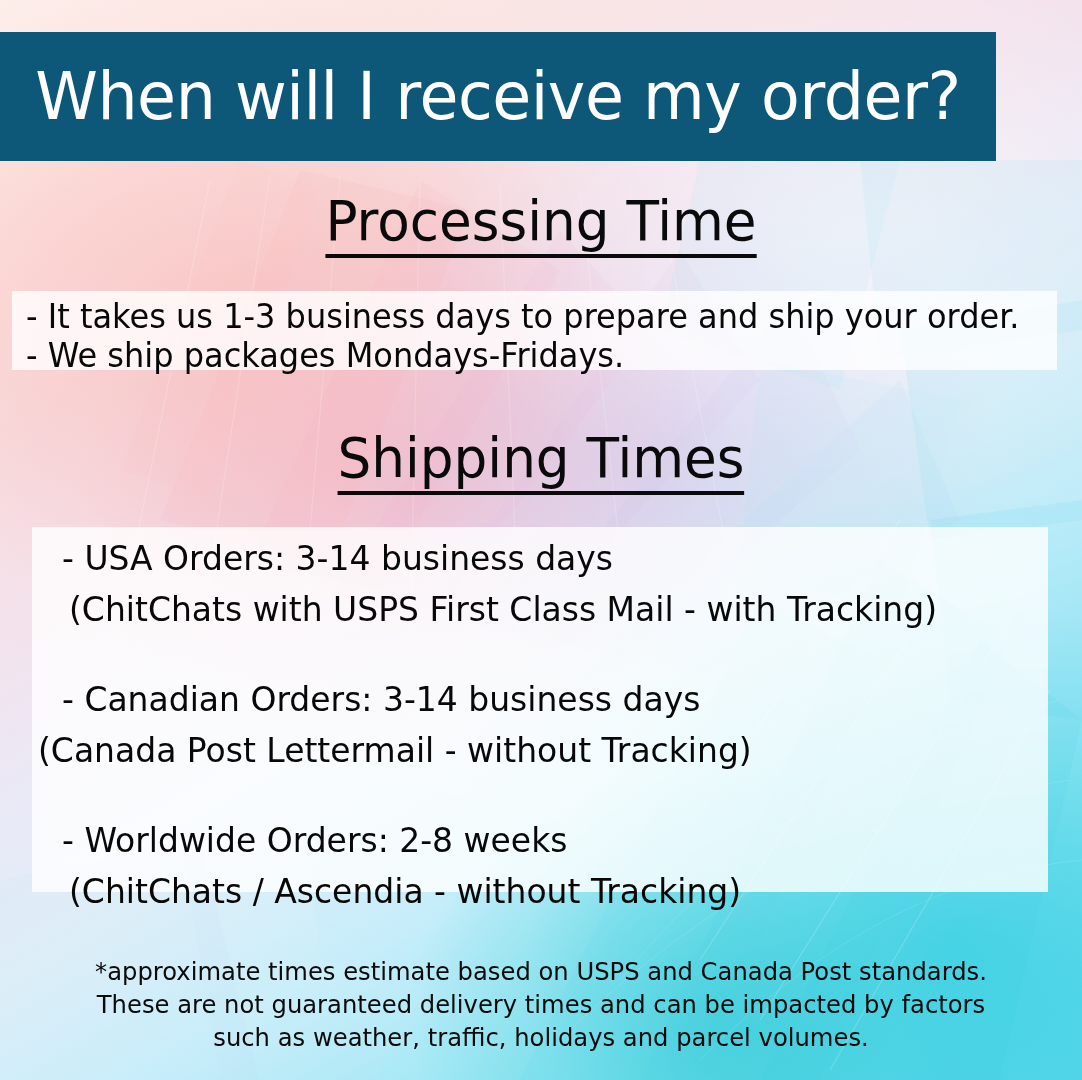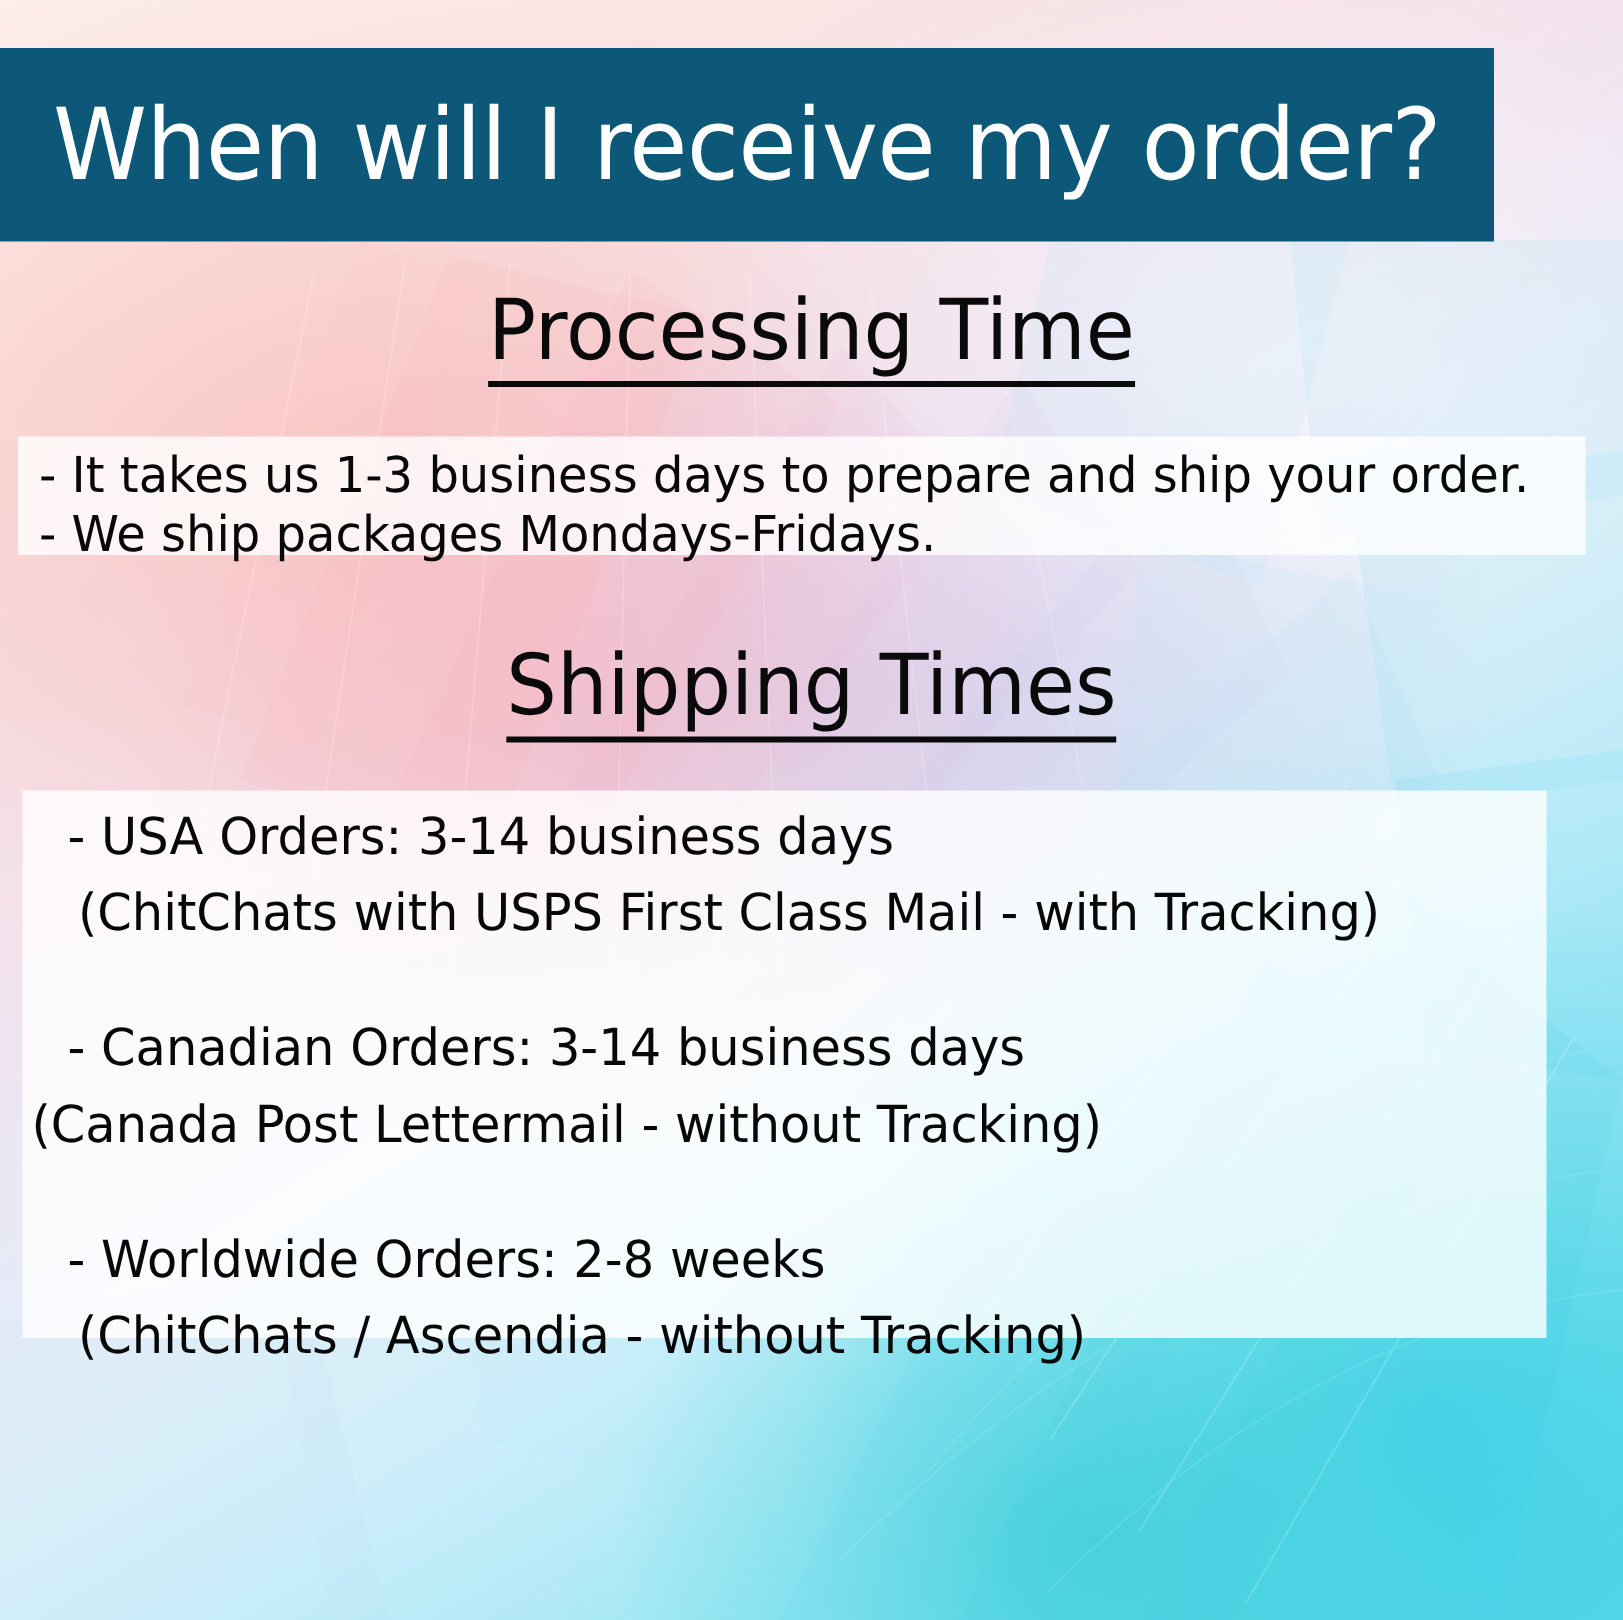--- a/index.html
+++ b/index.html
@@ -153,21 +153,21 @@
     background: rgba(255,255,255,0.80);
   }
 
   #panel-processing {
     left: 12px;
     top: 291px;
     width: 1045px;
     height: 79px;
   }
   #panel-shipping {
-    left: 15px;
+    left: 32px;
     top: 527px;
     width: 1016px;
     height: 365px;
   }
 
   .body-line {
     color: #080808;
     font-family: "DejaVu Sans", sans-serif;
     font-weight: 400;
     line-height: 1.0;
@@ -321,14 +321,19 @@
       <div class="ship-line ship-line-sub">(Canada Post Lettermail - without Tracking)</div>
     </div>
 
     <div class="ship-block" id="ship-block-2">
       <div class="ship-line ship-line-main">- Worldwide Orders: 2-8 weeks</div>
       <div class="ship-line ship-line-sub">(ChitChats / Ascendia - without Tracking)</div>
     </div>
 
   </div>
 
+  <div id="footer-note">
+    <div class="footer-line">*approximate times estimate based on USPS and Canada Post standards.</div>
+    <div class="footer-line">These are not guaranteed delivery times and can be impacted by factors</div>
+    <div class="footer-line">such as weather, traffic, holidays and parcel volumes.</div>
+  </div>
 
 </div>
 
 </body></html>

